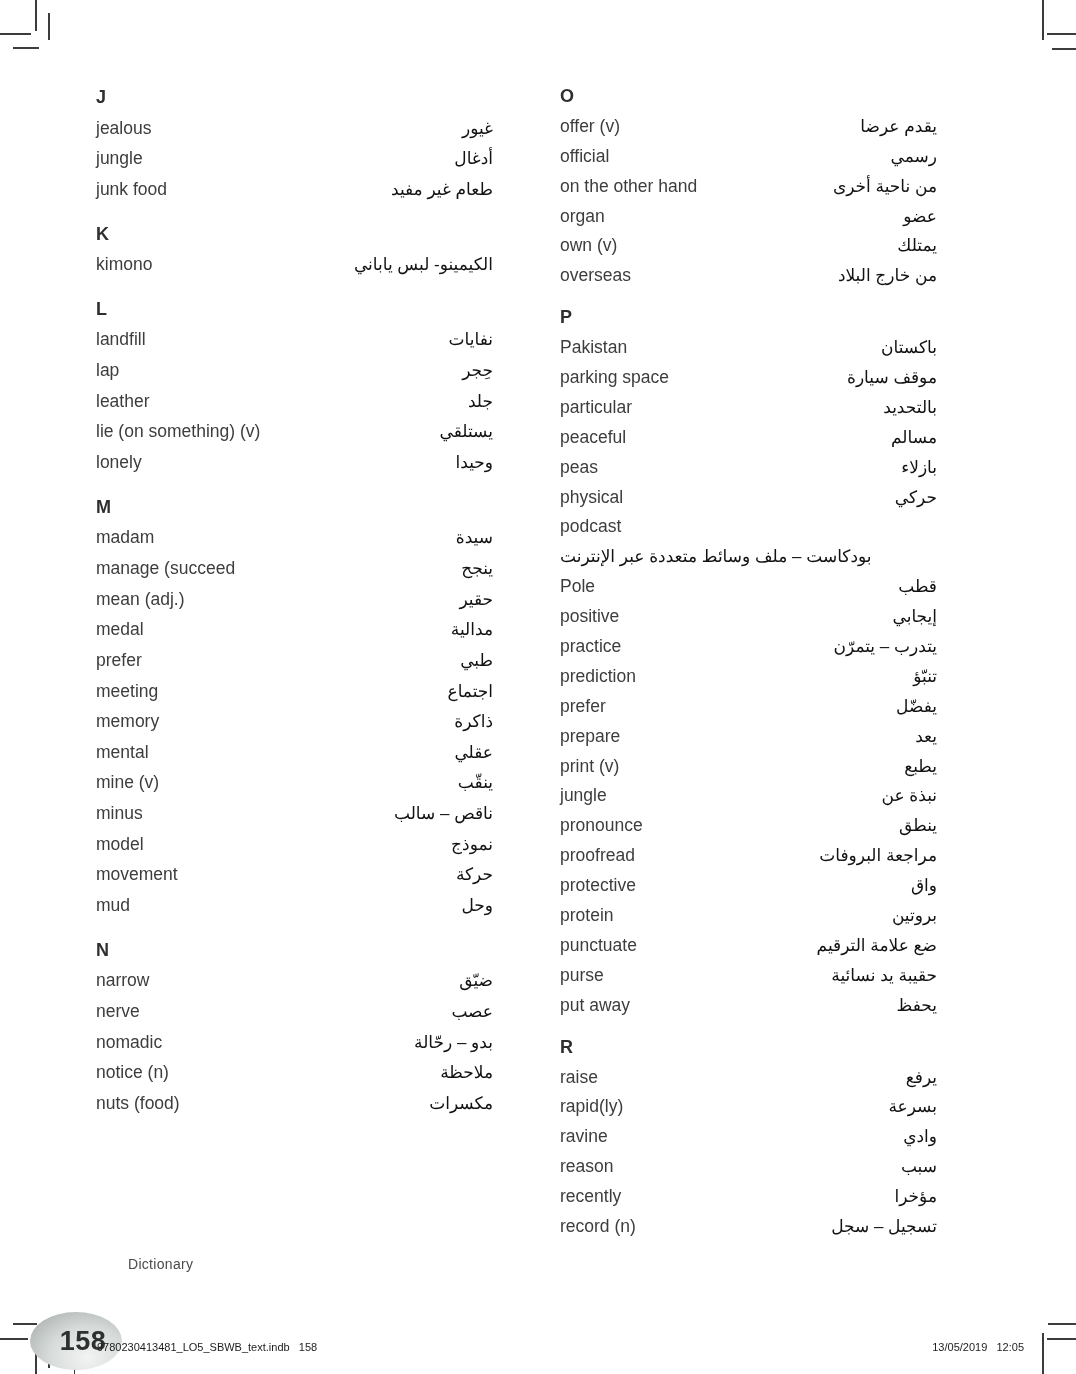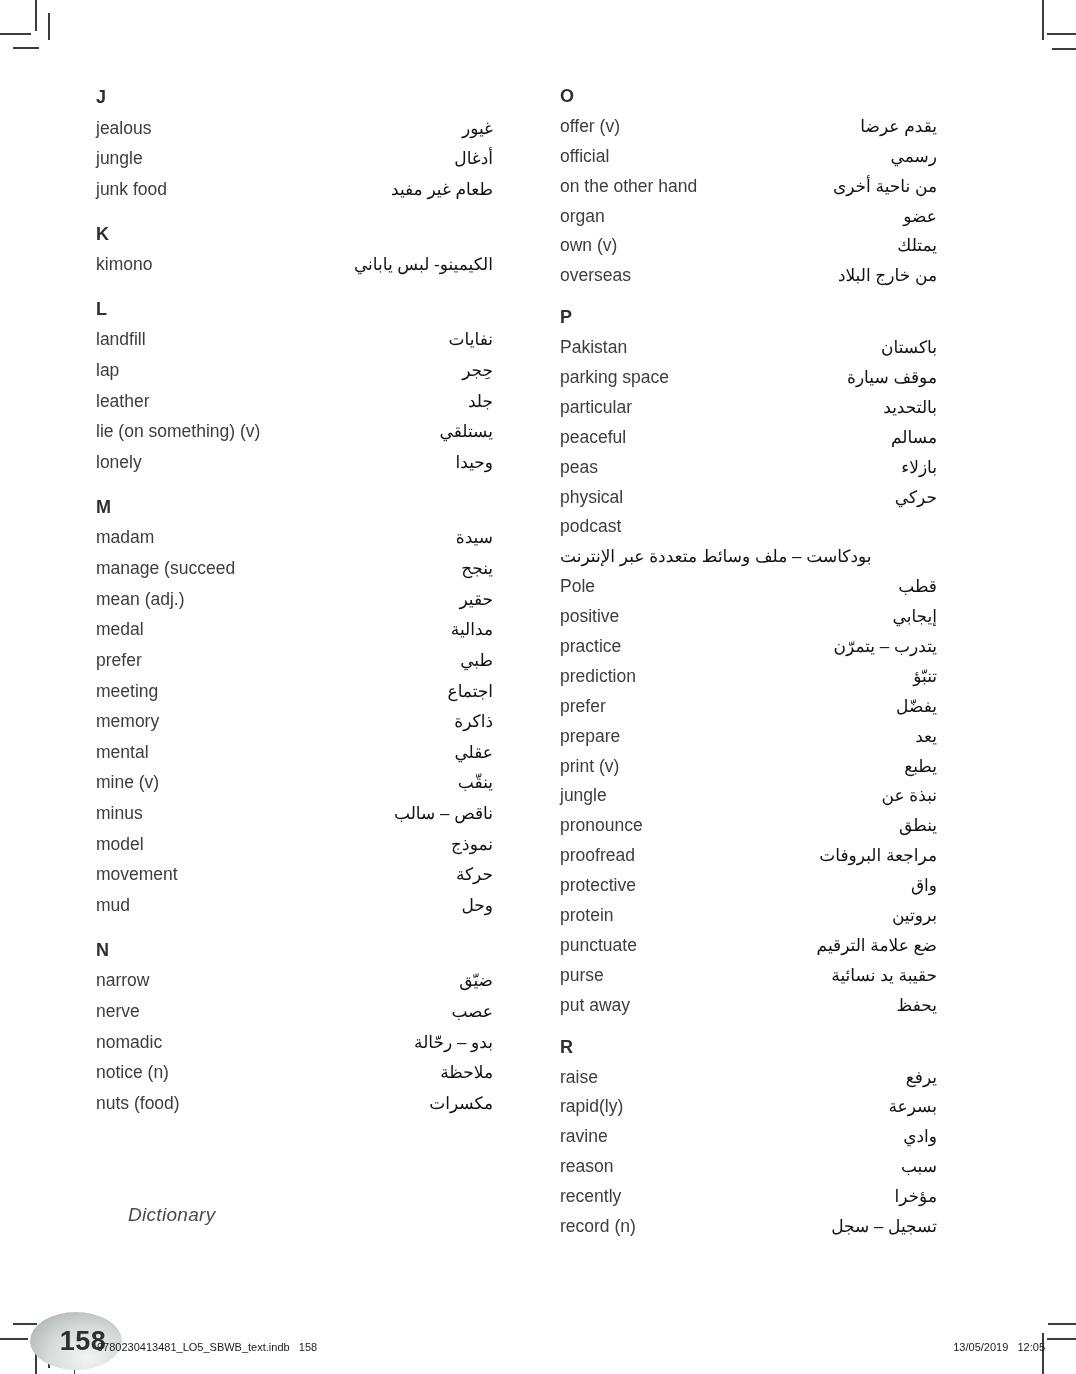--- a/index.html
+++ b/index.html
@@ -27,26 +27,26 @@
   .en{font-size:17.5px;color:#3d3d3d;white-space:nowrap;}
   .ar{font-size:17px;color:#121212;direction:rtl;unicode-bidi:embed;white-space:nowrap;}
   
   .badge{
     position:absolute;left:30px;top:1312px;width:92px;height:58px;border-radius:50%;
     background:radial-gradient(ellipse at 62% 78%, #f2f4f3 0%, #d6dbd9 48%, #b2b8b5 82%, #9da3a0 100%);
     display:flex;align-items:center;justify-content:center;padding-left:14px;box-sizing:border-box;
   }
   .badge-num{font-size:27px;font-weight:bold;color:#2d312f;letter-spacing:.5px;}
   .footer-label{
-    position:absolute;left:128px;top:1204px;font-size:19px;font-style:italic;
+    position:absolute;left:128px;top:1256px;font-size:14px;
     color:#4b4b4b;letter-spacing:.3px;
   }
   
   .print-left{position:absolute;left:97px;top:1341px;font-size:11px;color:#1c1c1c;white-space:pre;text-align:center;}
-  .print-right{position:absolute;right:31px;top:1341px;font-size:11px;color:#1c1c1c;white-space:pre;}
+  .print-right{position:absolute;right:52px;top:1341px;font-size:11px;color:#1c1c1c;white-space:pre;}
 </style>
 </head>
 <body>
 
 <div class="page">
 
   <div>
     <div class="cm" style="left:35px;top:0;width:1.5px;height:31px;"></div>
     <div class="cm" style="left:48px;top:13px;width:1.5px;height:27px;"></div>
     <div class="cm" style="left:0;top:33px;width:31px;height:1.5px;"></div>

